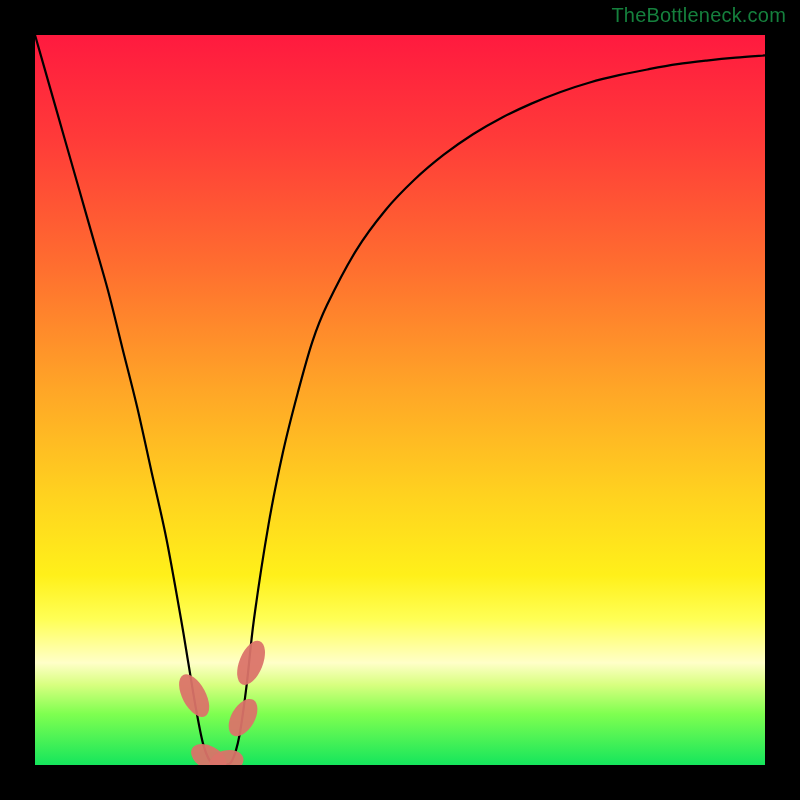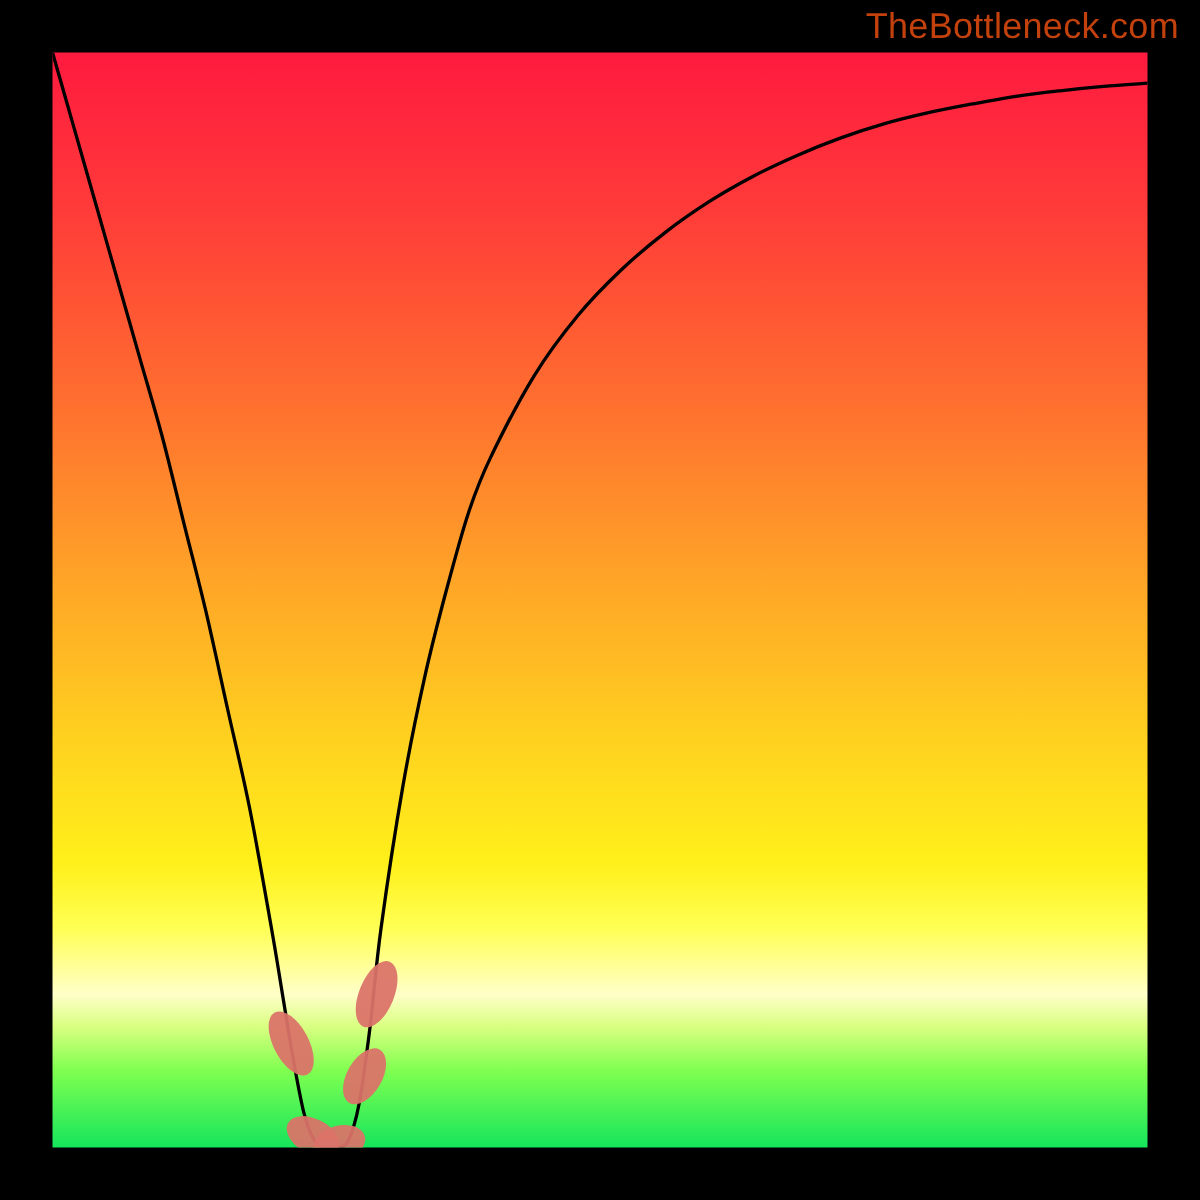--- a/index.html
+++ b/index.html
@@ -14,23 +14,23 @@
     position: relative;
     width: 800px;
     height: 800px;
     background: #000;
   }
   .watermark {
     position: absolute;
     top: 4px;
     right: 14px;
     font-family: Arial, Helvetica, sans-serif;
-    font-size: 24px;
+    font-size: 20px;
     font-weight: 500;
-    color: #c2410c;
+    color: #15803d;
     letter-spacing: 0.2px;
   }
   .plot-wrap {
     position: absolute;
     left: 35px;
     top: 35px;
     width: 730px;
     height: 730px;
     background: linear-gradient(
       to bottom,

